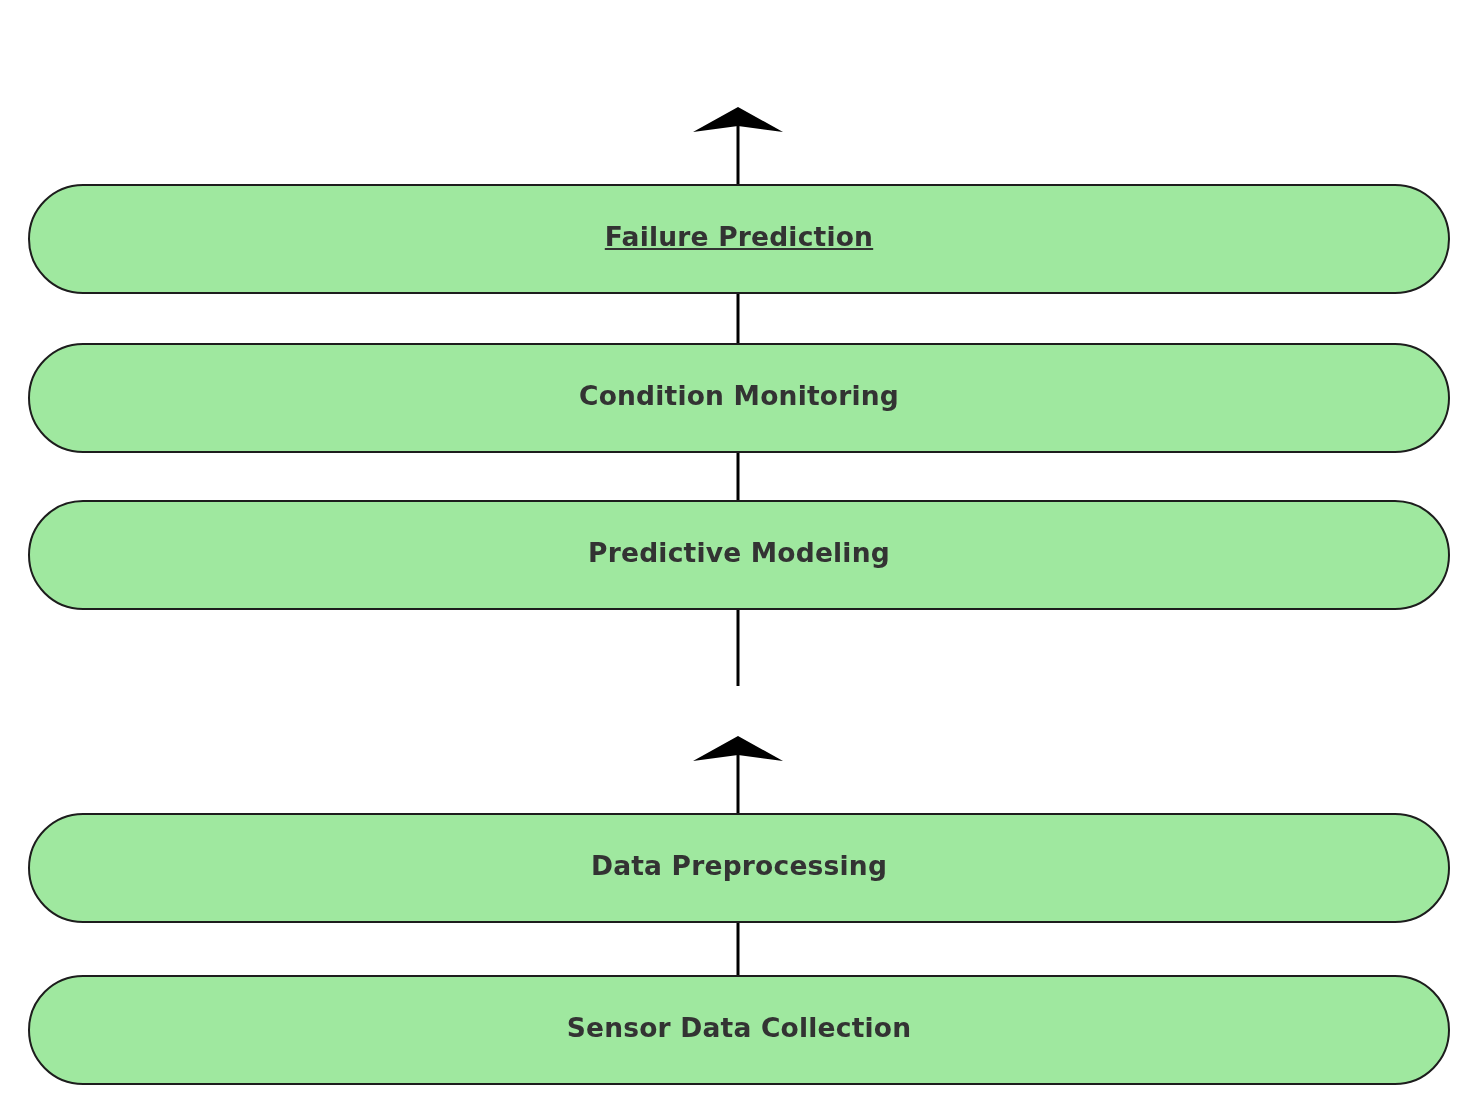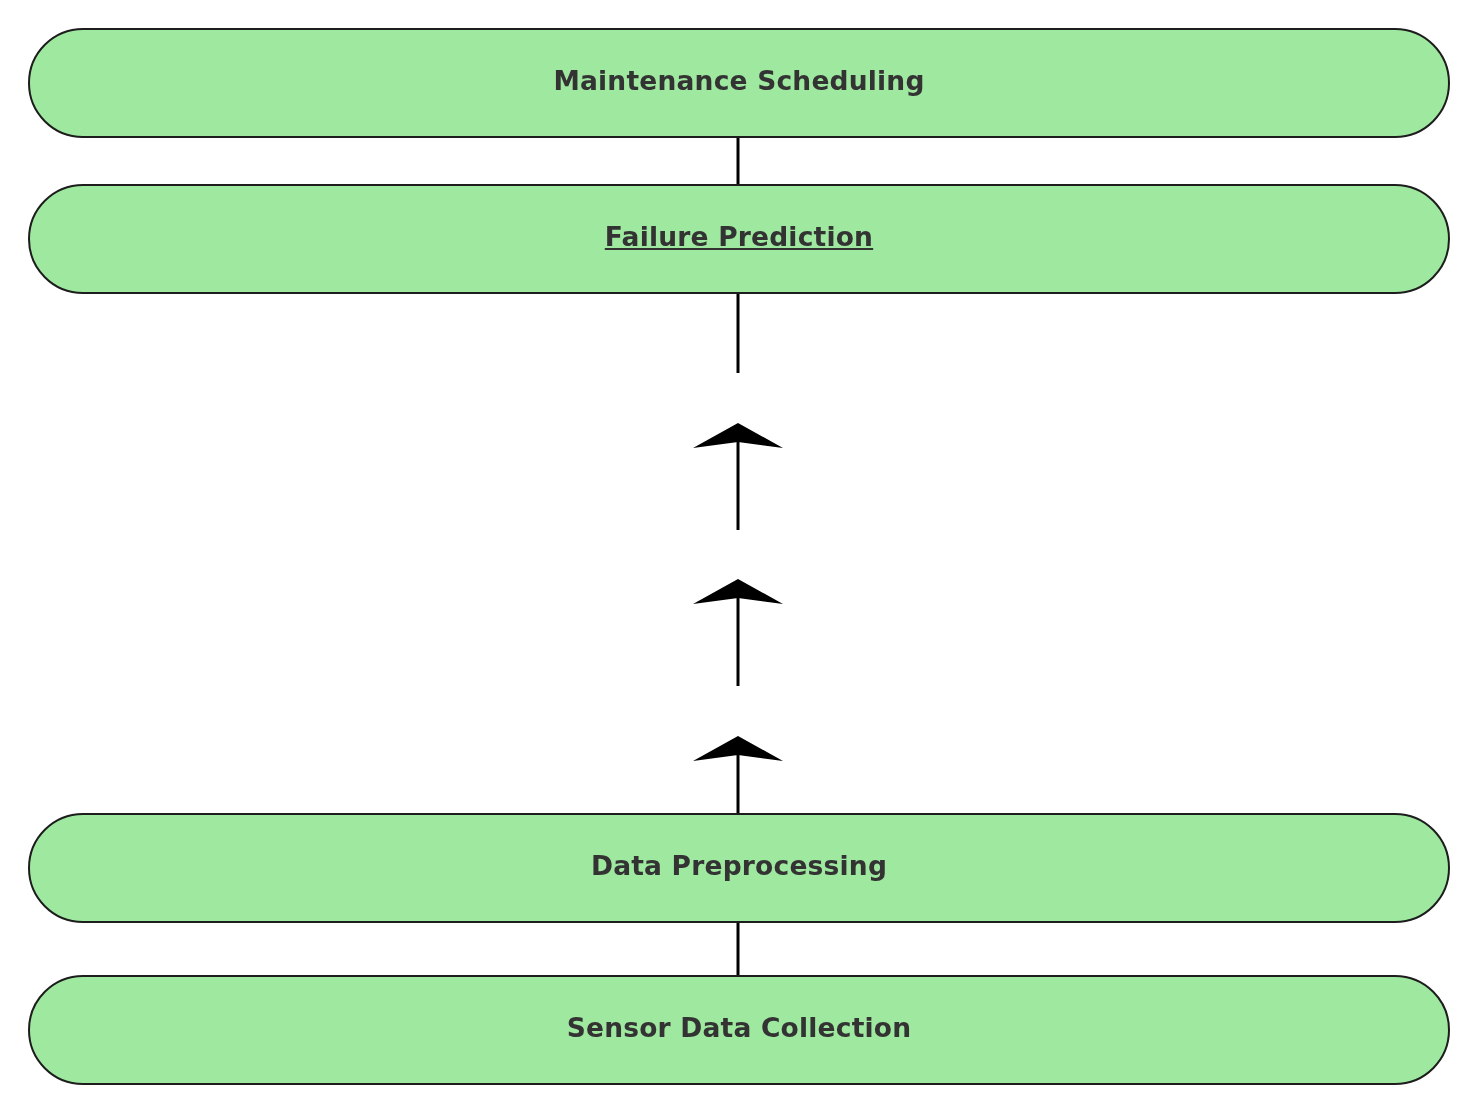--- a/index.html
+++ b/index.html
@@ -90,29 +90,32 @@
       <line class="edge-line" x1="738" y1="373" x2="738" y2="273"></line>
       <polygon class="edge-head" points="738,266 783,291 738,285 693,291"></polygon>
     </g>
 
     <g>
       <line class="edge-line" x1="738" y1="214" x2="738" y2="114"></line>
       <polygon class="edge-head" points="738,107 783,132 738,126 693,132"></polygon>
     </g>
   </svg>
 
-  <div class="flow-node" style="top:28px;">
-    <div class="flow-node-label" style="top:38px;">Maintenance Scheduling</div>
-  </div>
 
   <div class="flow-node" style="top:184px;">
     <div class="flow-node-label" style="top:38px;text-decoration:underline;">Failure Prediction</div>
   </div>
 
+  <div class="flow-node" style="top:343px;">
+    <div class="flow-node-label" style="top:38px;">Condition Monitoring</div>
+  </div>
 
+  <div class="flow-node" style="top:500px;">
+    <div class="flow-node-label" style="top:38px;">Predictive Modeling</div>
+  </div>
 
 
   <div class="flow-node" style="top:975px;">
     <div class="flow-node-label" style="top:38px;">Sensor Data Collection</div>
   </div>
 
   <div class="flow-node" style="top:813px;">
     <div class="flow-node-label" style="top:38px;">Data Preprocessing</div>
   </div>
 

